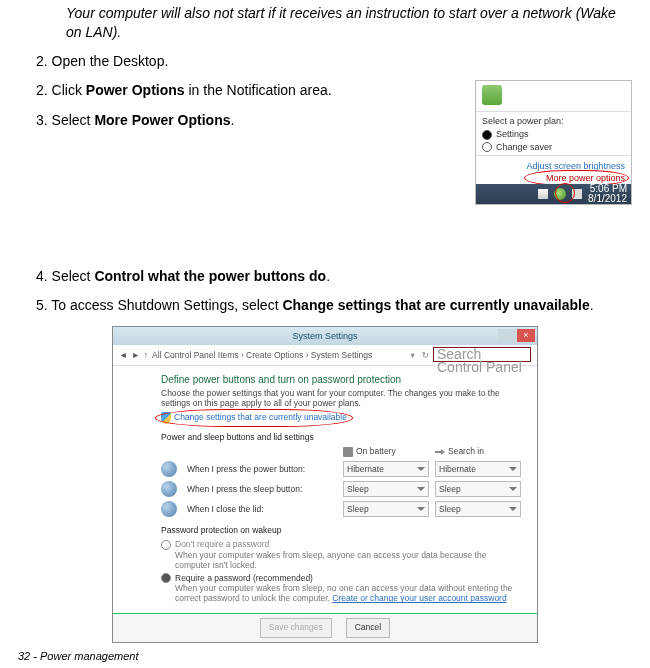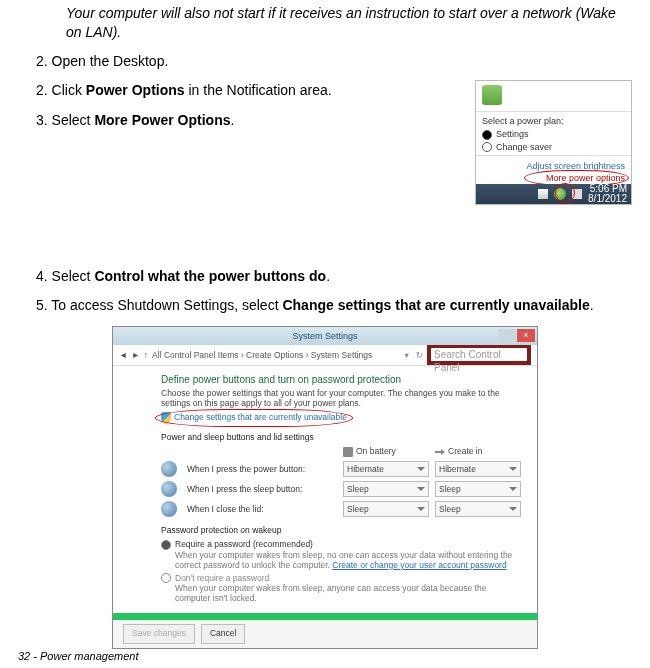--- a/index.html
+++ b/index.html
@@ -151,22 +151,22 @@
     height: 20px;
     border-bottom: 1px solid #ddd;
     display: flex;
     align-items: center;
     padding: 0 6px;
     gap: 4px;
     color: #555;
   }
   .shot2 .nav .bc { flex: 1; white-space: nowrap; overflow: hidden; }
   .shot2 .nav .search {
-    width: 90px; height: 13px; border: 4px solid #7f1d1d;
-    color: #999; padding: 0 3px; font-size: 10px; line-height: 13px;
+    width: 90px; height: 13px; border: 1px solid #7f1d1d;
+    color: #999; padding: 0 3px; font-size: 14px; line-height: 13px;
     background: #fff;
   }
   .shot2 .content {
     padding: 8px 22px 10px 48px;
   }
   .shot2 .heading {
     color: #1b6b3e;
     font-size: 10px;
     margin-bottom: 3px;
   }
@@ -214,28 +214,28 @@
   .shot2 .pw-item { margin: 3px 0 0 0; color: #777; }
   .shot2 .pw-item .ttl { color: #888; }
   .shot2 .pw-item .ttl.active { color: #333; }
   .shot2 .pw-item .radio2 {
     display: inline-block; width: 8px; height: 8px; border: 1px solid #888;
     border-radius: 50%; margin-right: 4px; vertical-align: middle;
   }
   .shot2 .pw-item .radio2.filled { background: #555; }
   .shot2 .createlink { color: #2a6ebc; text-decoration: underline; }
   .shot2 .btnrow {
-    border-top: 7px solid #22c55e;
+    border-top: 1px solid #22c55e;
     background: #f5f5f5;
     height: 28px;
     display: flex;
     align-items: center;
-    justify-content: flex-start;
+    justify-content: center;
     padding: 0 10px;
-    gap: 6px;
+    gap: 14px;
   }
   .shot2 .btn {
     height: 18px;
     padding: 0 8px;
     border: 1px solid #bbb;
     background: #f0f0f0;
     font-size: 8.5px;
     line-height: 16px;
   }
   .shot2 .btn.disabled { color: #aaa; }
@@ -299,21 +299,21 @@
         <span class="shield"></span><span>Change settings that are currently unavailable</span>
         <span class="red-oval"></span>
       </span>
 
       <div class="section-title">Power and sleep buttons and lid settings</div>
 
       <div class="grid">
         <span></span>
           <span></span>
         <span class="hdr"><span class="small-ico batt-sm"></span><span>On battery</span></span>
-        <span class="hdr"><span class="small-ico plug-sm"></span><span>Create in</span></span>
+        <span class="hdr"><span class="small-ico plug-sm"></span><span>Search in</span></span>
 
         <span class="round-ico"></span>
         <span>When I press the power button:</span>
         <span class="sel">
             <span>Hibernate</span>
             <span class="chev"></span>
           </span>
         <span class="sel">
             <span>Hibernate</span>
             <span class="chev"></span>
@@ -337,27 +337,27 @@
             <span class="chev"></span>
           </span>
         <span class="sel">
             <span>Sleep</span>
             <span class="chev"></span>
           </span>
       </div>
 
       <div class="section-title">Password protection on wakeup</div>
 
+      <div class="pw-item">
+        <span class="radio2"></span><span class="ttl">Don't require a password</span>
+        <div style="margin-left:14px">When your computer wakes from sleep, anyone can access your data because the computer isn't locked.</div>
+      </div>
       <div class="pw-item">
         <span class="radio2 filled"></span><span class="ttl active">Require a password (recommended)</span>
         <div style="margin-left:14px"><span>When your computer wakes from sleep, no one can access your data without entering the correct password to unlock the computer. </span><span class="createlink">Create or change your user account password</span></div>
-      </div>
-      <div class="pw-item">
-        <span class="radio2"></span><span class="ttl">Don't require a password</span>
-        <div style="margin-left:14px">When your computer wakes from sleep, anyone can access your data because the computer isn't locked.</div>
       </div>
     </div>
     <div class="btnrow">
       <span class="btn disabled">Save changes</span>
       <span class="btn">Cancel</span>
     </div>
   </div>
 </div>
 
 <div class="shot1">

